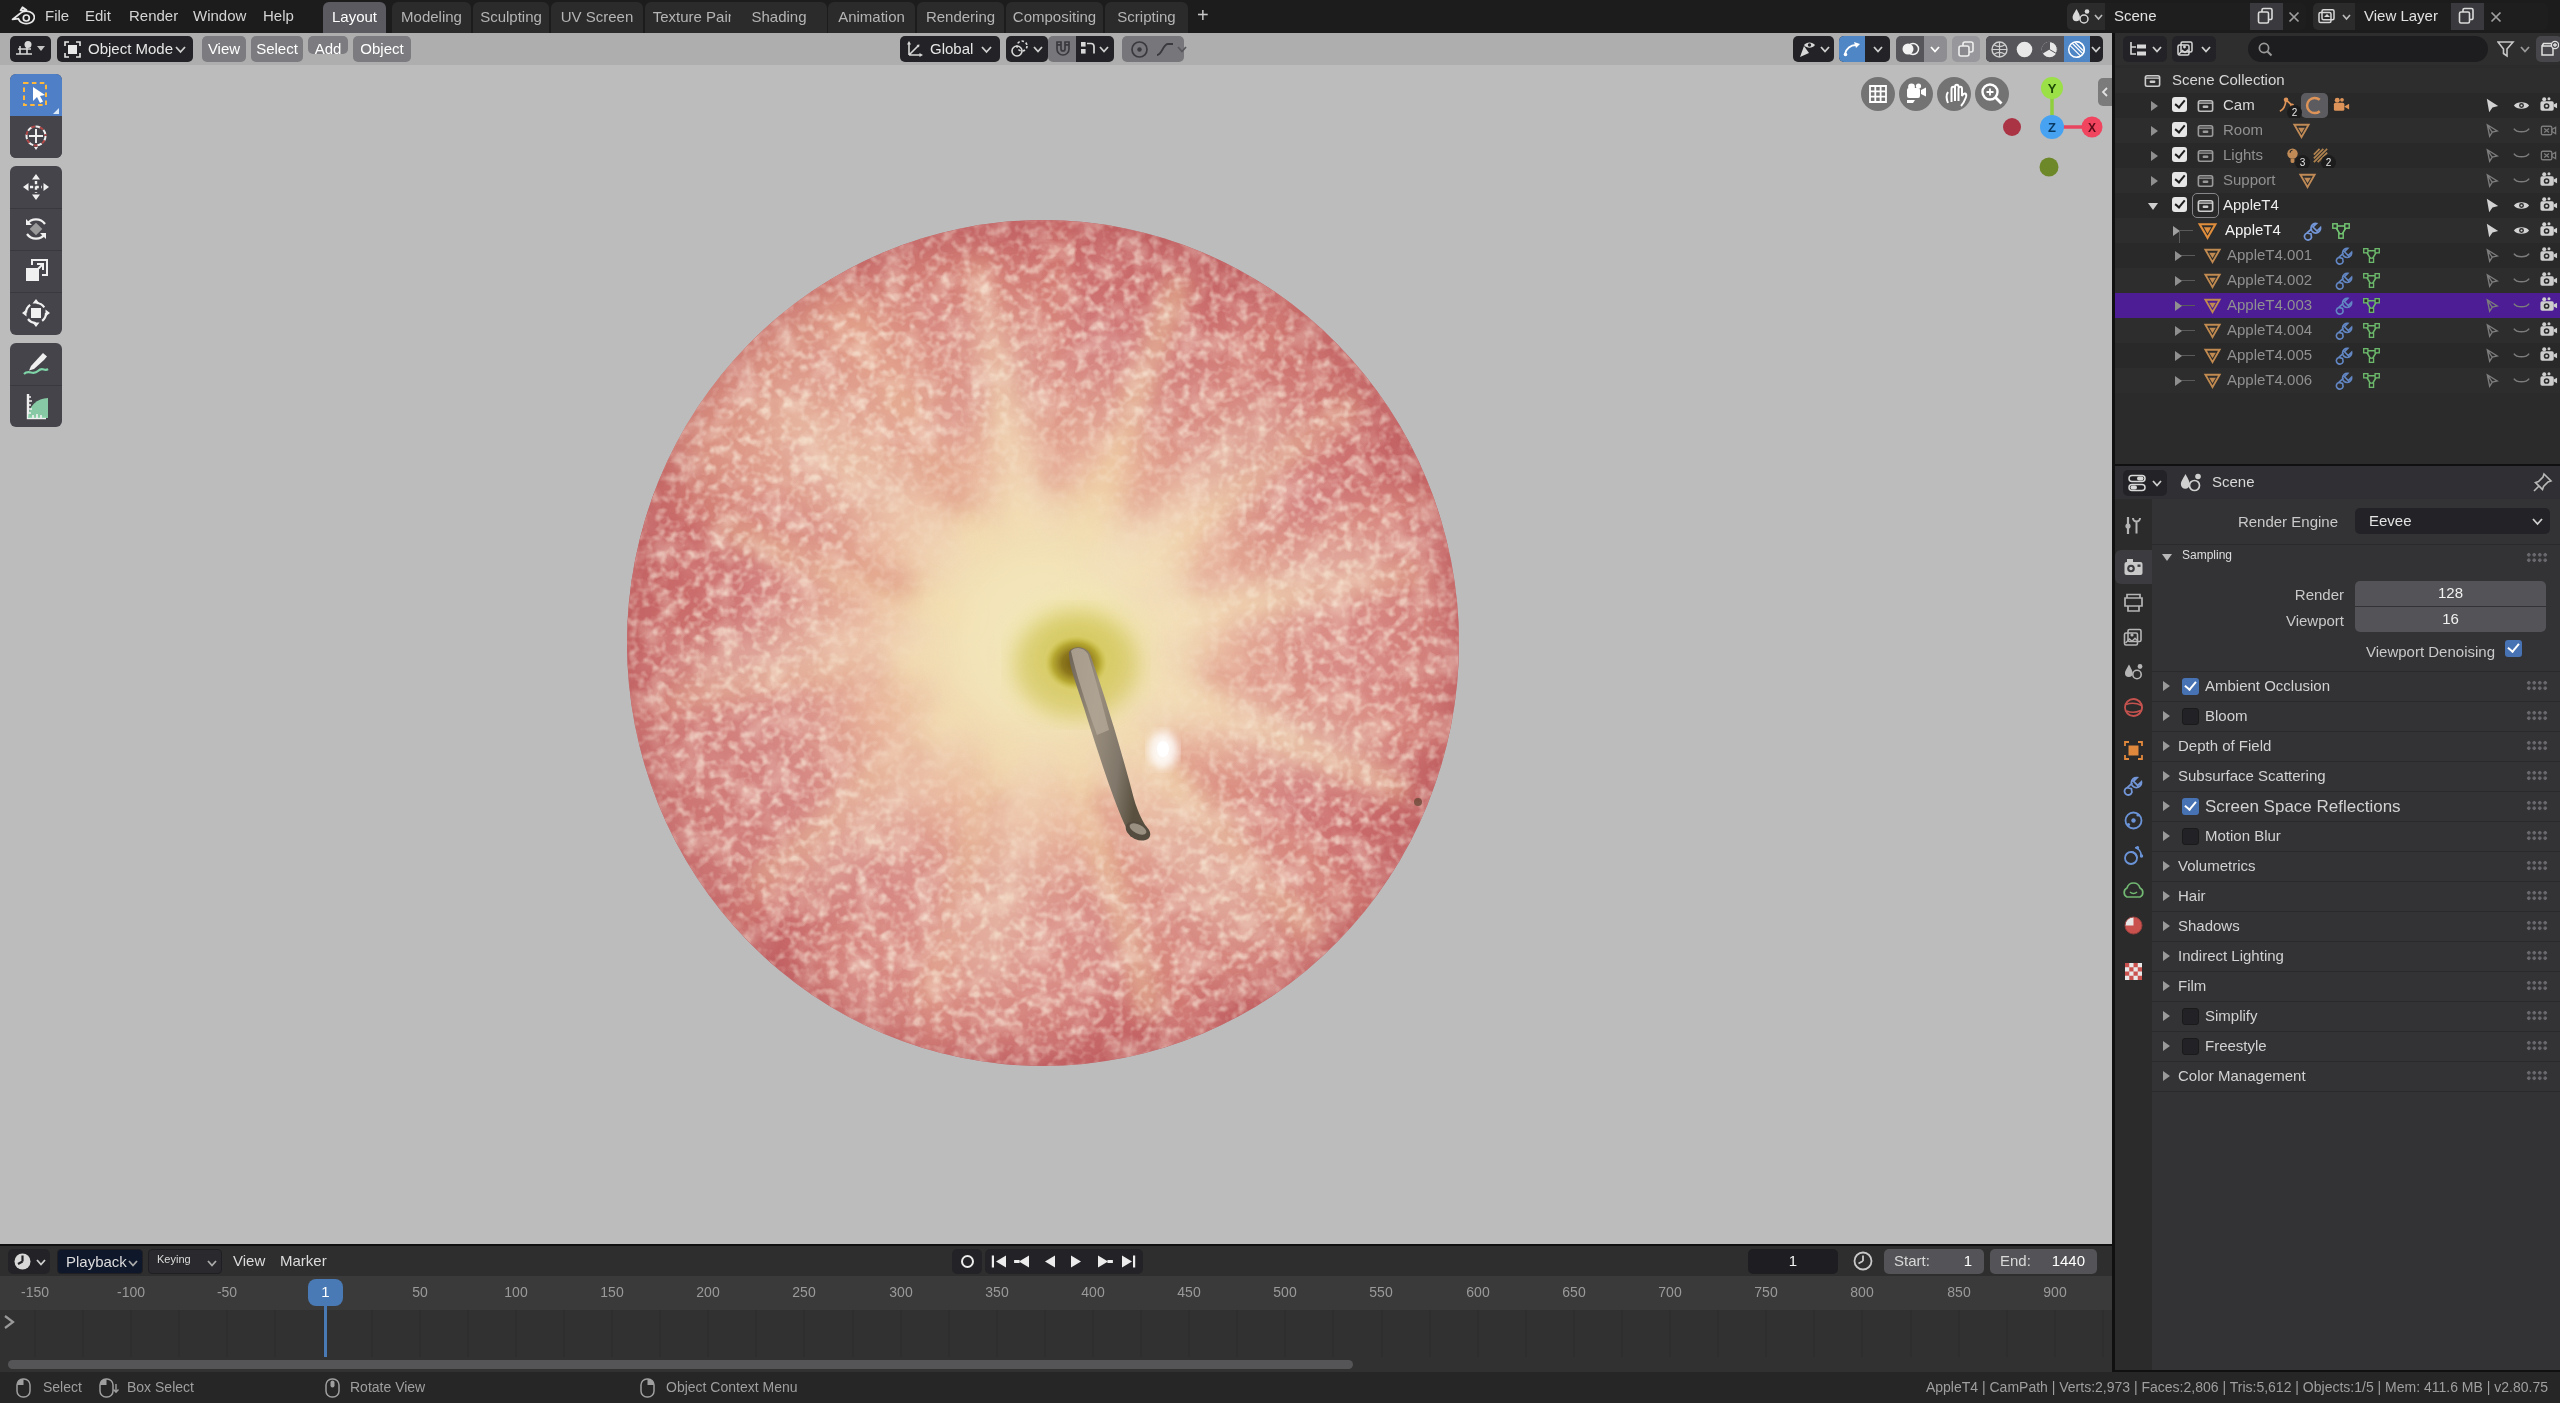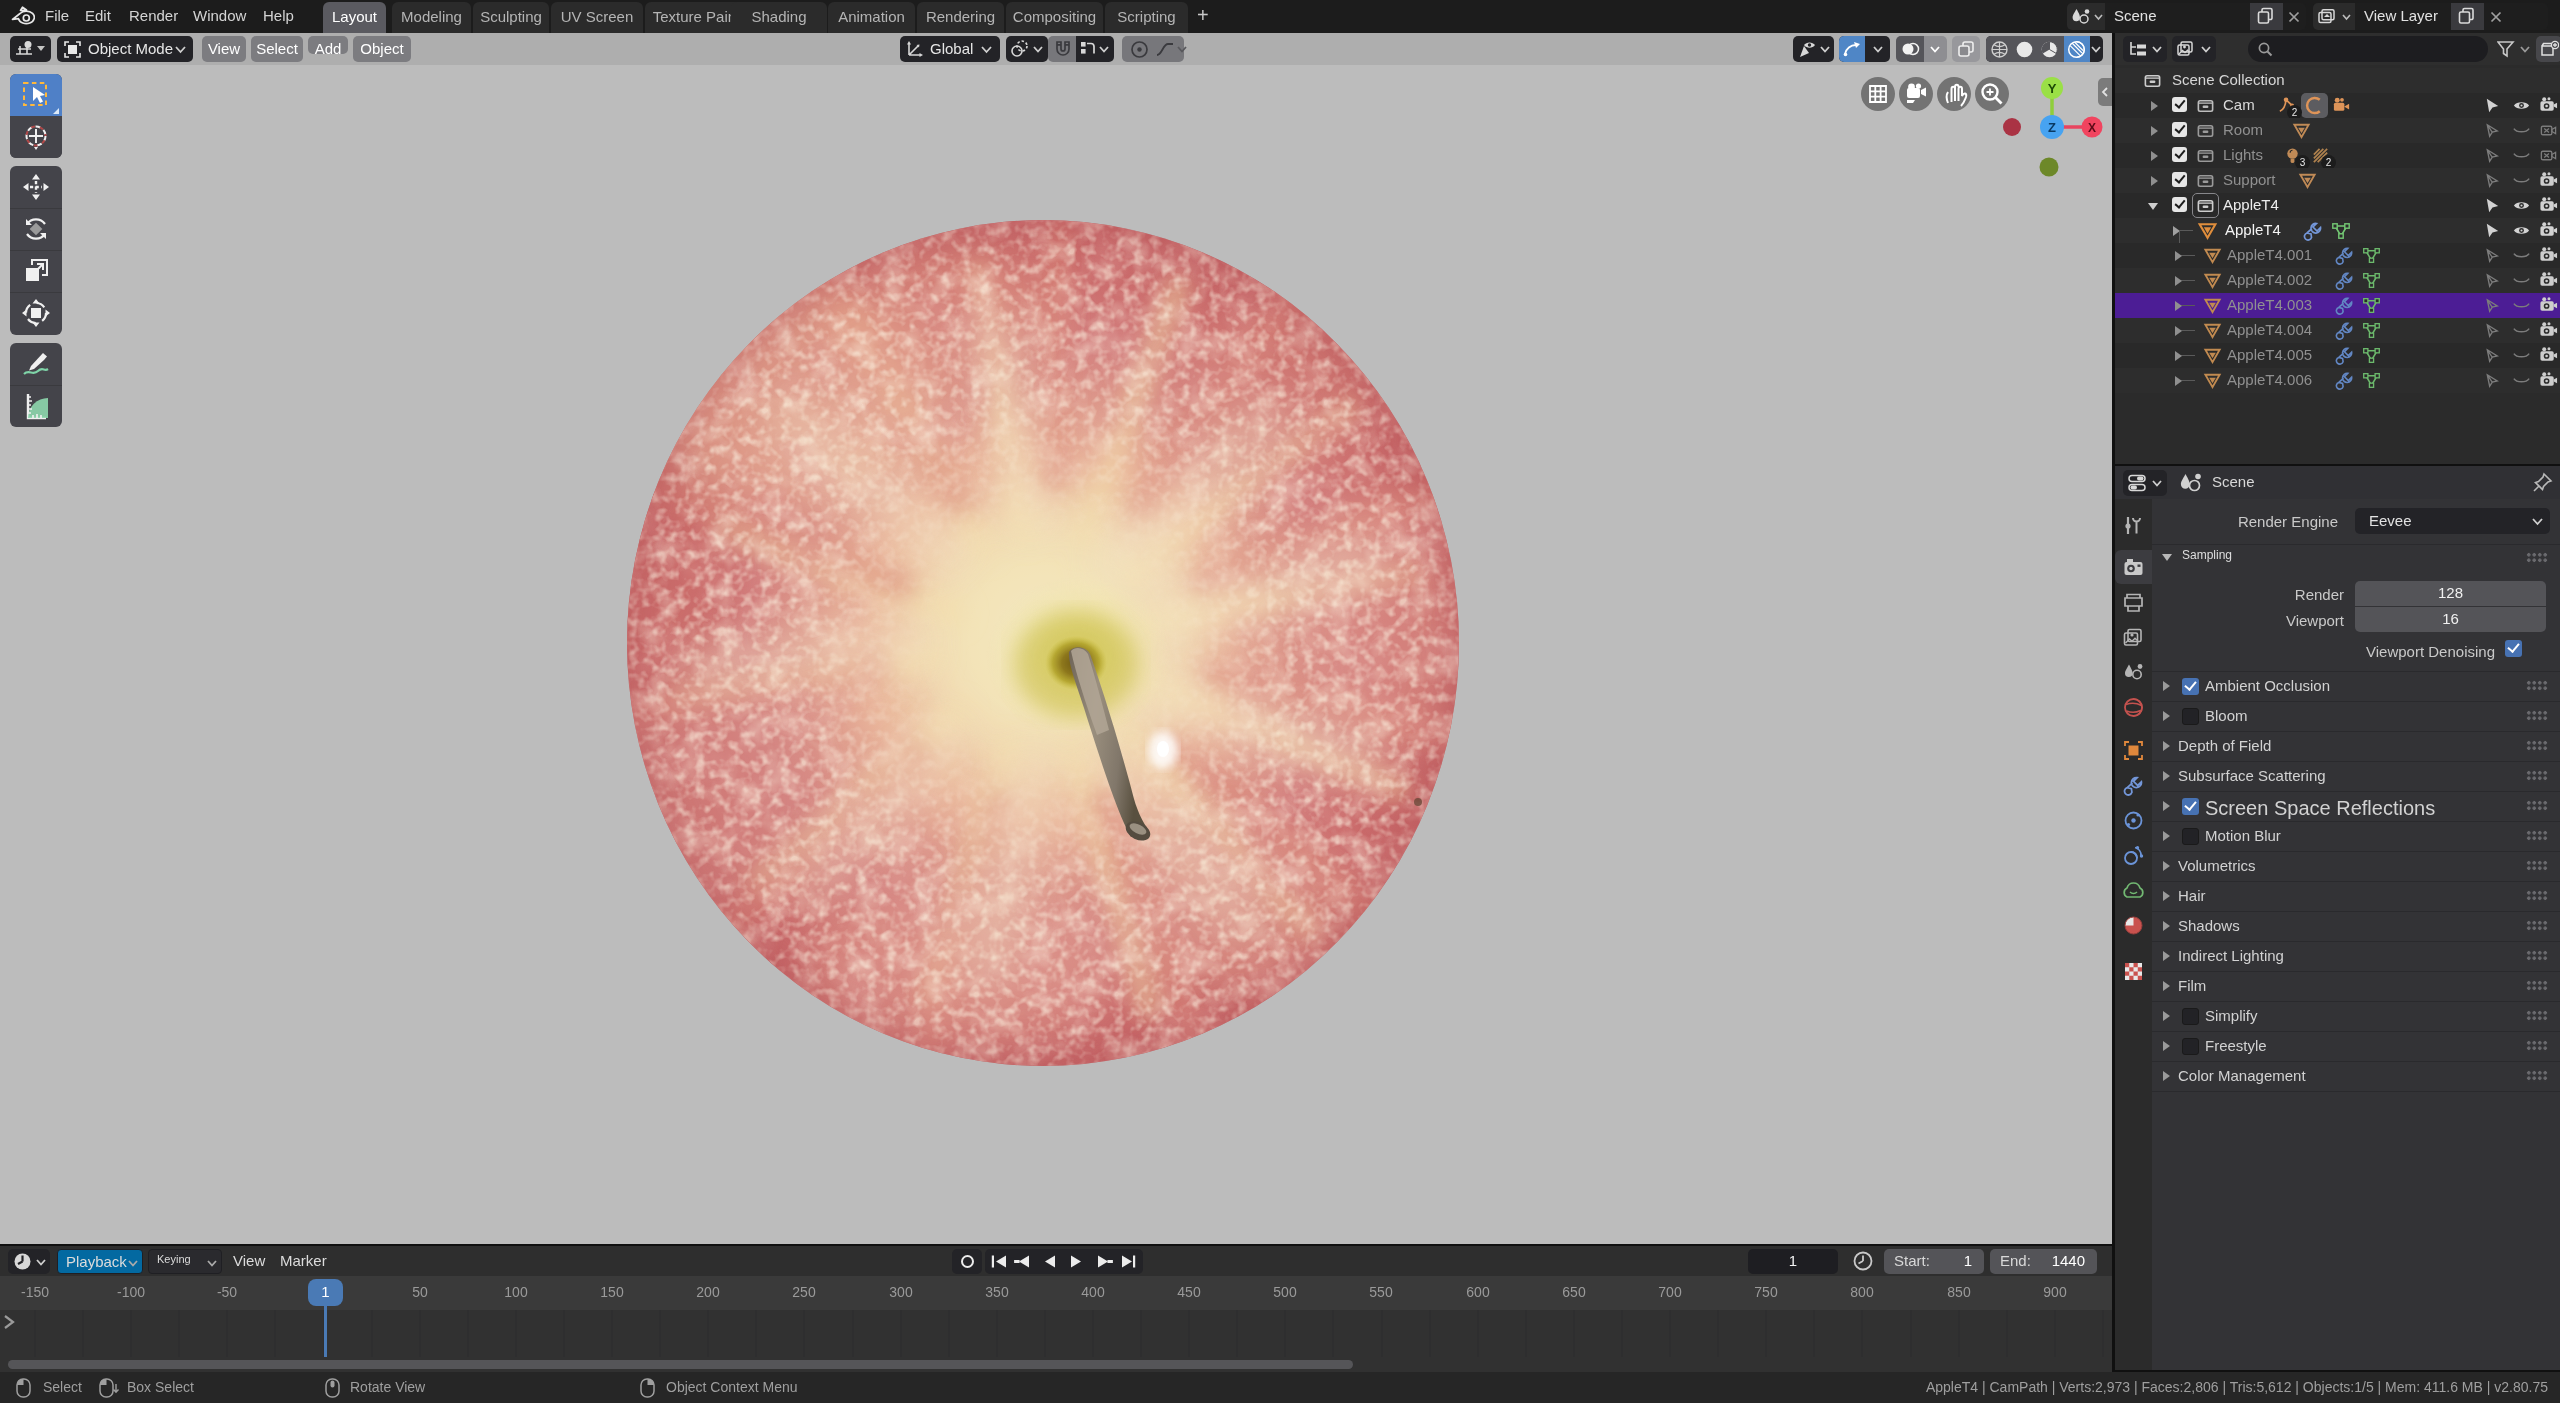--- a/index.html
+++ b/index.html
@@ -999,21 +999,21 @@
     <div class="tri trir abs" style="left:48px;top:275px"></div>
       <span class="abs" style="left:63px;top:271px;font-size:15px;color:#d2d2d2">Depth of Field</span>
       <div class="dots" style="top:274px"></div>
     <div class="abs" style="left:37px;top:295px;width:408px;height:1px;background:#2a2a2d"></div>
     <div class="tri trir abs" style="left:48px;top:305px"></div>
       <span class="abs" style="left:63px;top:301px;font-size:15px;color:#d2d2d2">Subsurface Scattering</span>
       <div class="dots" style="top:304px"></div>
     <div class="abs" style="left:37px;top:325px;width:408px;height:1px;background:#2a2a2d"></div>
     <div class="tri trir abs" style="left:48px;top:335px"></div>
       <div class="cb on" style="left:67px;top:332px"></div>
-      <span class="abs" style="left:90px;top:331px;font-size:20px;color:#d2d2d2">Screen Space Reflections</span>
+      <span class="abs" style="left:90px;top:331px;font-size:17px;color:#d2d2d2">Screen Space Reflections</span>
       <div class="dots" style="top:334px"></div>
     <div class="abs" style="left:37px;top:355px;width:408px;height:1px;background:#2a2a2d"></div>
     <div class="tri trir abs" style="left:48px;top:365px"></div>
       <div class="cb off" style="left:67px;top:362px"></div>
       <span class="abs" style="left:90px;top:361px;font-size:15px;color:#d2d2d2">Motion Blur</span>
       <div class="dots" style="top:364px"></div>
     <div class="abs" style="left:37px;top:385px;width:408px;height:1px;background:#2a2a2d"></div>
     <div class="tri trir abs" style="left:48px;top:395px"></div>
       <span class="abs" style="left:63px;top:391px;font-size:15px;color:#d2d2d2">Volumetrics</span>
       <div class="dots" style="top:394px"></div>
@@ -1075,21 +1075,21 @@
   <div id="tlhead" class="abs">
     <div class="abs dbtn" style="left:8px;top:3px;width:42px;height:25px">
       <svg class="abs" style="left:5px;top:3px" width="19" height="19" viewBox="0 0 19 19">
         <circle cx="9.5" cy="9.5" r="8" fill="#d8d8d8"></circle>
         <path d="M9.5 9.5 V3.5 M9.5 9.5 L5 12" stroke="#232327" stroke-width="2.2"></path>
       </svg>
       <svg class="abs" style="left:27px;top:9px" width="12" height="9" viewBox="0 0 12 9">
           <path d="M2 2 l4 4.5 l4 -4.5" stroke="#cfcfcf" stroke-width="1.8" fill="none"></path>
         </svg>
     </div>
-    <div class="abs" style="left:57px;top:3px;width:86px;height:25px;background:#0369a1;border:1px solid #1f1f23;border-radius:4px">
+    <div class="abs" style="left:57px;top:3px;width:86px;height:25px;background:#0f172a;border:1px solid #1f1f23;border-radius:4px">
       <span class="abs" style="left:8px;top:3px;font-size:15px;color:#dcdcdc">Playback</span>
       <svg class="abs" style="left:69px;top:9px" width="12" height="9" viewBox="0 0 12 9">
           <path d="M2 2 l4 4.5 l4 -4.5" stroke="#aaaaaa" stroke-width="1.8" fill="none"></path>
         </svg>
     </div>
     <div class="abs" style="left:148px;top:3px;width:74px;height:25px;background:#2a2a2e;border:1px solid #1f1f23;border-radius:4px">
       <span class="abs" style="left:8px;top:3px;font-size:11px;color:#dcdcdc">Keying</span>
       <svg class="abs" style="left:57px;top:9px" width="12" height="9" viewBox="0 0 12 9">
           <path d="M2 2 l4 4.5 l4 -4.5" stroke="#aaaaaa" stroke-width="1.8" fill="none"></path>
         </svg>

